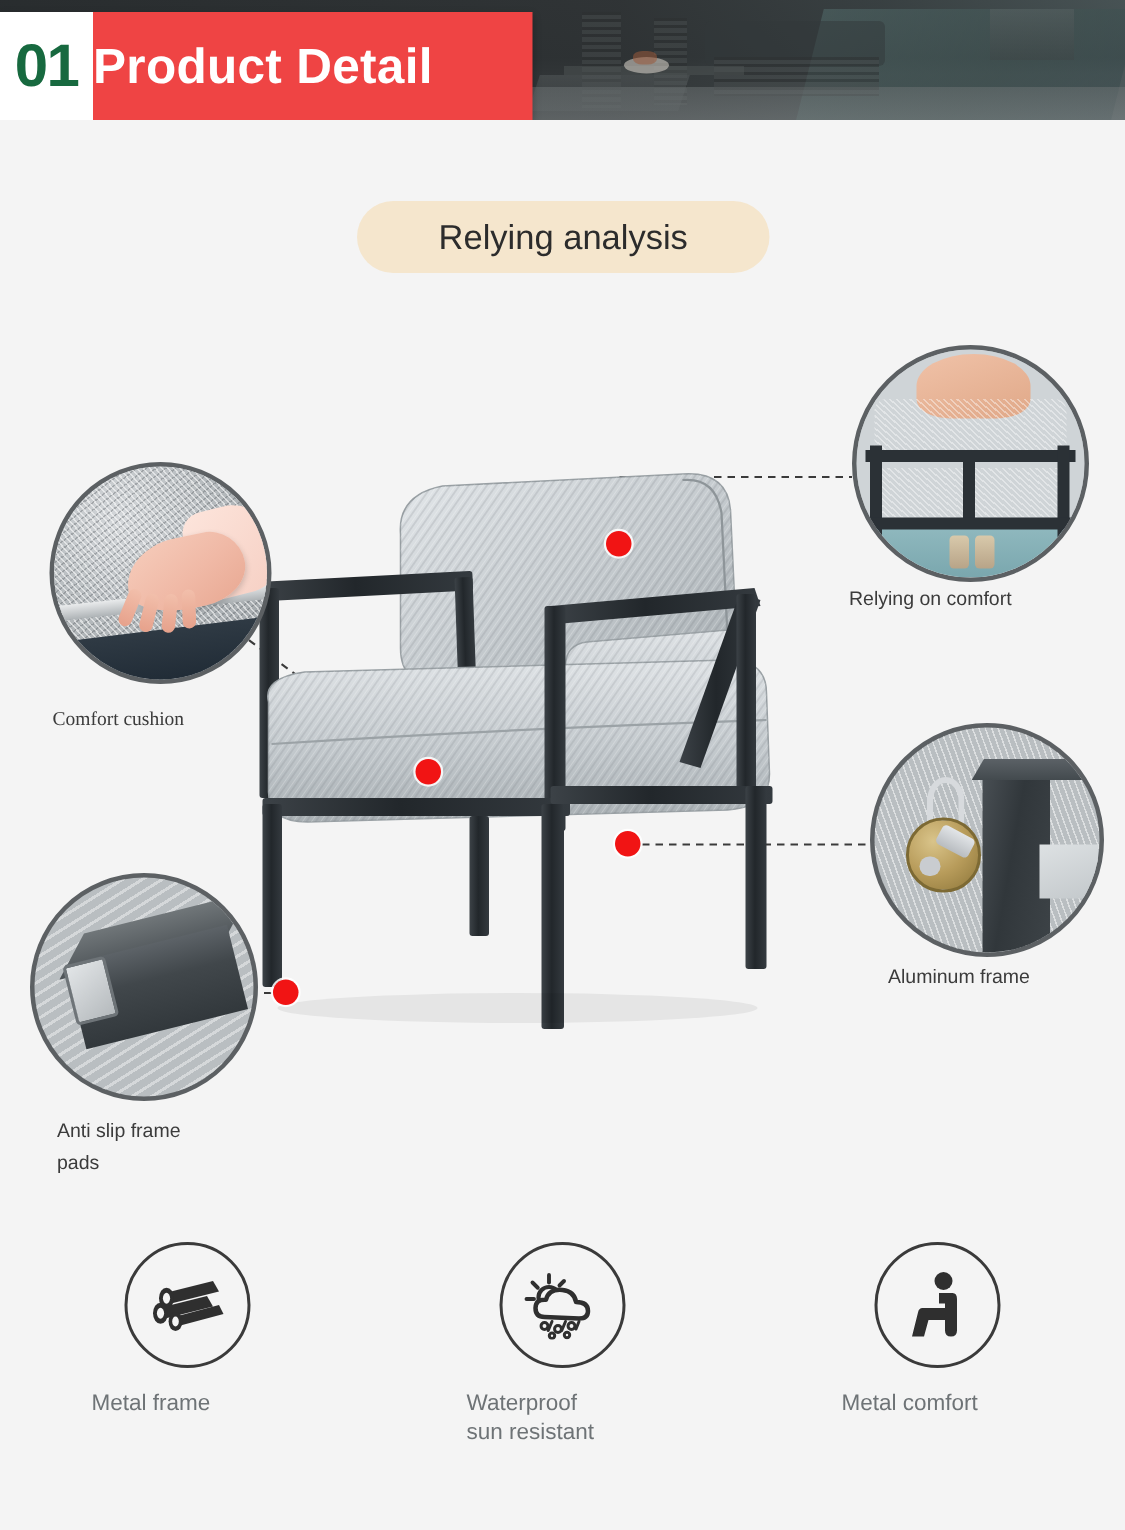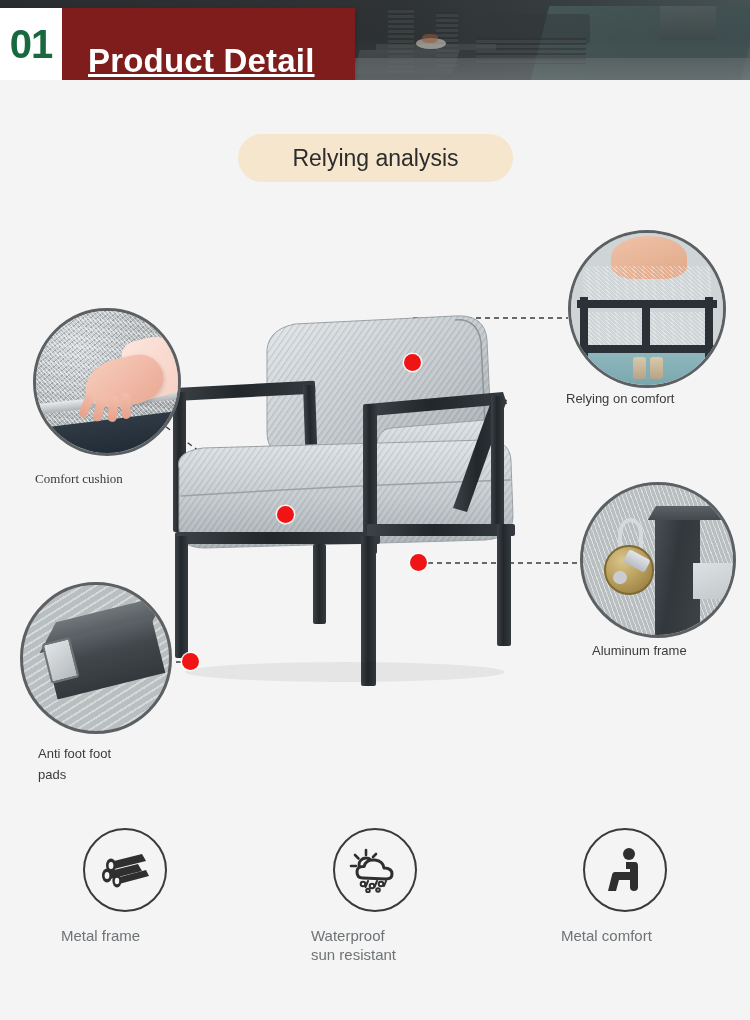--- a/index.html
+++ b/index.html
@@ -50,39 +50,37 @@
   .hp-plate { left: 416px; top: 38px; width: 30px; height: 11px;
               background: #cfcac2; border-radius: 50%; opacity:.6;}
   .hp-food  { left: 422px; top: 34px; width: 16px; height: 9px;
               background: #9a5a3a; border-radius: 40%; opacity:.55;}
   .hp-floor { left: 330px; bottom: 0; width: 420px; height: 22px;
               background: linear-gradient(#6d7374, #878d8e); opacity:.5;}
 
   .header-tag {
     position: absolute; left: 0; top: 8px;
     height: 72px; width: 355px;
-    background: #7f1d1d;
-    display: flex; align-items: flex-end;
+    background: #ef4444;
+    display: flex; align-items: center;
     box-shadow: 0 2px 5px rgba(0,0,0,.25);
   }
   .header-num {
     width: 62px; height: 72px;
     background: #ffffff;
     color: #17693f;
     font-size: 40px; font-weight: 700;
     display: flex; align-items: center; justify-content: center;
     letter-spacing: -1px;
   }
   .header-title {
     color: #ffffff;
     font-size: 33px; font-weight: 700;
-    margin-left: 26px;
     letter-spacing: .2px;
     white-space: nowrap;
-    text-decoration: underline;
   }
 
   
   .pill {
     position: absolute; left: 238px; top: 134px;
     width: 275px; height: 48px;
     background: #f5e6cd;
     border-radius: 24px;
     display: flex; align-items: center; justify-content: center;
     color: #2c2c2c; font-size: 23px;
@@ -465,21 +463,21 @@
     </div>
 
     <div class="dot" style="left:404px; top:154px;"></div>
     <div class="dot" style="left:277px; top:306px;"></div>
     <div class="dot" style="left:410px; top:354px;"></div>
     <div class="dot" style="left:182px; top:453px;"></div>
 
     <div class="label lbl-cushion">Comfort cushion</div>
     <div class="label lbl-relying">Relying on comfort</div>
     <div class="label lbl-alum">Aluminum frame</div>
-    <div class="label lbl-foot">Anti foot foot
+    <div class="label lbl-foot">Anti slip frame
 pads</div>
   </div>
 
   <div class="features">
 
 
     <div class="feature">
       <div class="feature-circle">
         <svg width="54" height="44" viewBox="0 0 54 44">
           <g fill="#2f2f2f">

